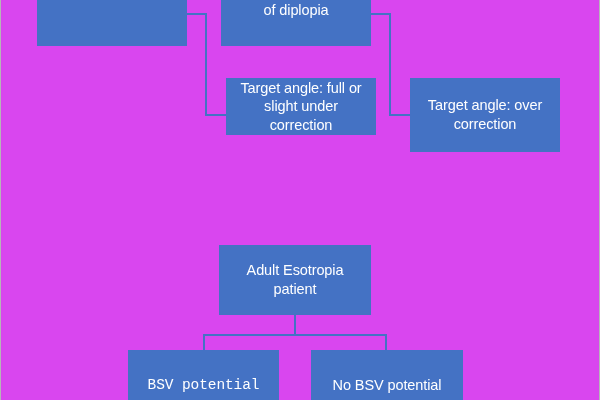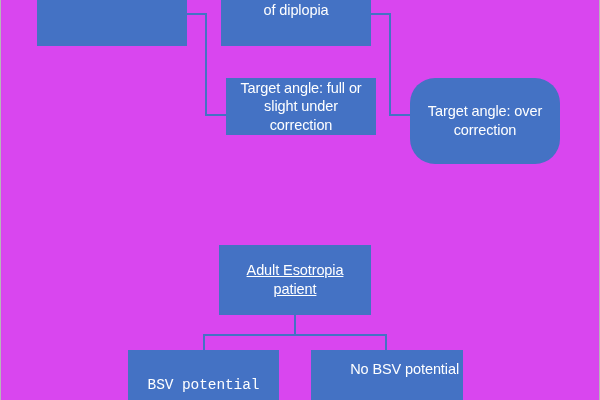--- a/index.html
+++ b/index.html
@@ -78,36 +78,36 @@
     <span class="node-label">scotoma and risk
 of diplopia</span>
   </div>
 
   <div class="node" style="left:225px; top:78px; width:150px; height:57px;">
     <span class="node-label">Target angle: full or
 slight under
 correction</span>
   </div>
 
-  <div class="node" style="left:409px; top:78px; width:150px; height:86px;border-radius:25px;">
+  <div class="node" style="left:409px; top:78px; width:150px; height:74px;">
     <span class="node-label">Target angle: over
 correction</span>
   </div>
 
-  <div class="node" style="left:218px; top:245px; width:152px; height:70px;text-decoration:underline;">
+  <div class="node" style="left:218px; top:245px; width:152px; height:70px;">
     <span class="node-label">Adult Esotropia
 patient</span>
   </div>
 
   <div class="conn v" style="left:293px; top:315px; height:20px;"></div>
   <div class="conn h" style="left:202px; top:334px; width:184px;"></div>
   <div class="conn v" style="left:202px; top:334px; height:17px;"></div>
   <div class="conn v" style="left:384px; top:334px; height:17px;"></div>
 
   <div class="node clipped-bottom" style="left:127px; top:350px; width:151px; height:62px;">
     <span class="node-label" style="margin-top:26px;font-family:Liberation Mono, monospace;">BSV potential</span>
   </div>
 
   <div class="node clipped-bottom" style="left:310px; top:350px; width:152px; height:62px;">
-    <span class="node-label" style="margin-top:10px;text-align:right;">No BSV potential</span>
+    <span class="node-label" style="margin-top:26px;">No BSV potential</span>
   </div>
 
 </div>
 
 </body></html>

